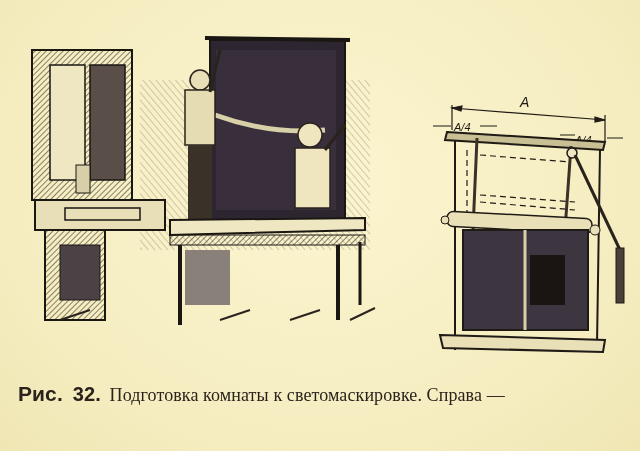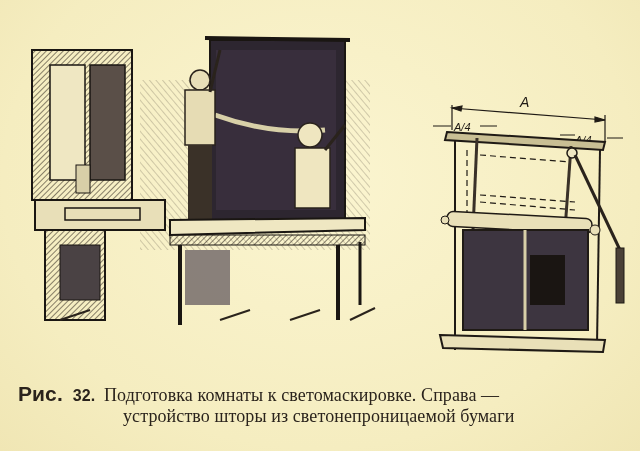--- a/index.html
+++ b/index.html
@@ -11,21 +11,21 @@
       color: #2a231c;
     }
     .page { position: absolute; inset: 0; background: radial-gradient(ellipse at 50% 40%, #fbf5d0 0%, #f5edc0 70%, #f0e6b4 100%); }
     .illus-left { position: absolute; left: 20px; top: 20px; width: 360px; height: 310px; }
     .illus-right { position: absolute; left: 425px; top: 90px; width: 210px; height: 280px; }
     .caption {
       position: absolute; left: 18px; top: 383px; width: 610px;
       font-size: 18px; line-height: 21px; letter-spacing: 0.1px;
     }
     .caption .fig-label { font-family: "Liberation Sans", sans-serif; font-weight: bold; font-size: 21px; margin-right: 10px; }
-    .caption .fig-num { font-family: "Liberation Sans", sans-serif; font-weight: bold; font-size: 16px; margin-right: 4px; }
+    .caption .fig-num { font-family: "Liberation Sans", sans-serif; font-weight: bold; font-size: 20px; margin-right: 4px; }
     .caption .line2 { display: block; padding-left: 105px; }
     .dim-label { font-family: "Liberation Sans", sans-serif; font-style: italic; fill: #1f1a15; }
   </style>
 </head>
 <body>
 
 <div class="page">
 
   <svg class="illus-left" viewBox="0 0 360 310">
     <defs>
@@ -134,15 +134,14 @@
     <rect x="38" y="140" width="125" height="100" fill="#3d3540" stroke="#1f1a15" stroke-width="2"></rect>
     <line x1="100" y1="140" x2="100" y2="240" stroke="#d8cfa8" stroke-width="3"></line>
     <rect x="105" y="165" width="35" height="50" fill="#1a1512"></rect>
 
     <polygon points="15,245 180,250 178,262 18,258" fill="#e9e0b8" stroke="#1f1a15" stroke-width="2"></polygon>
   </svg>
 
   <div class="caption">
     <span class="fig-label">Рис.</span><span class="fig-num">32.</span>
     <span>Подготовка комнаты к светомаскировке. Справа —</span>
-    <span class="line2">устройство шторы из светонепроницаемой бумаги</span>
   </div>
 </div>
 
 </body></html>

